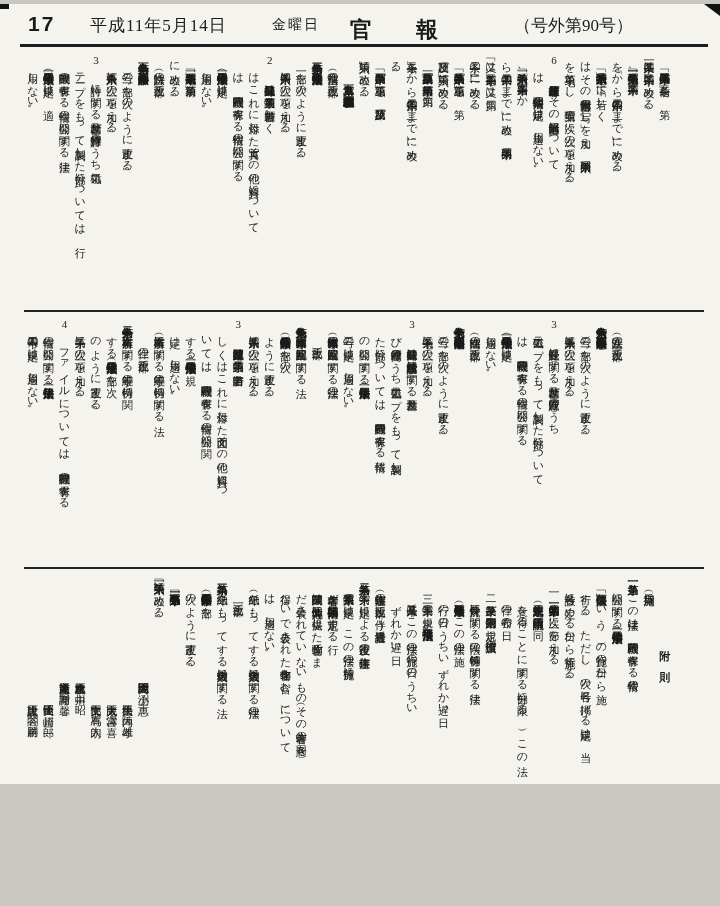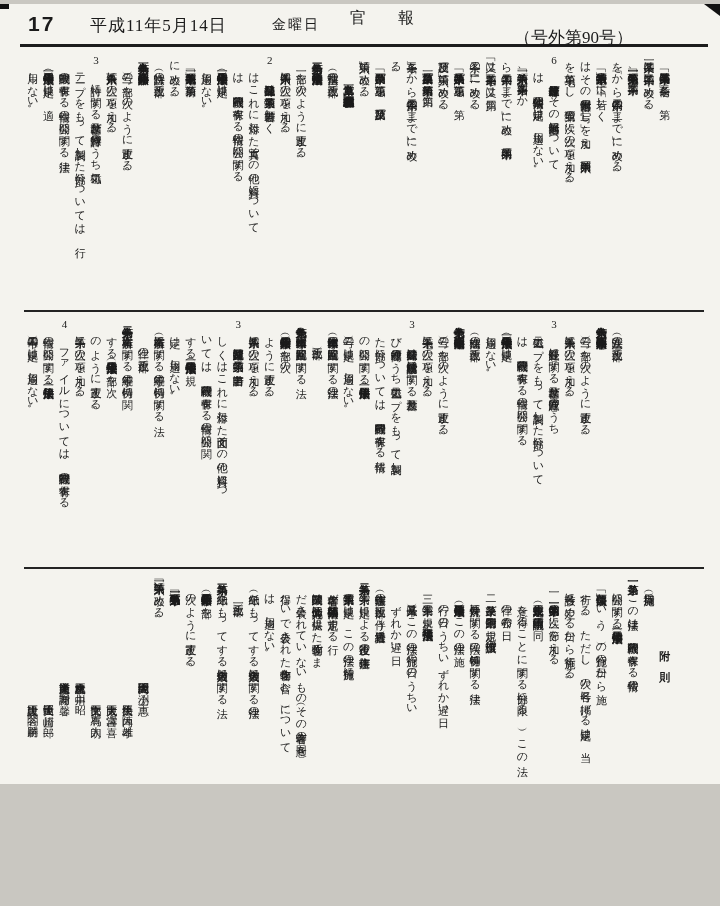--- a/index.html
+++ b/index.html
@@ -6,22 +6,22 @@
   .page{
     position:relative;width:720px;height:780px;background:#f4f3ee;
     font-family:"Liberation Serif","DejaVu Serif",serif;color:#1b1b1b;
     overflow:hidden;margin:4px auto;
   }
   
   .hdr{position:absolute;top:0;left:0;right:0;height:40px;}
   .pageno{position:absolute;left:28px;top:8px;font-size:21px;font-weight:bold;letter-spacing:2px;font-family:"Liberation Sans",sans-serif;}
   .idate{position:absolute;left:90px;top:10px;font-size:17px;letter-spacing:1px;}
   .iweek{position:absolute;left:272px;top:12px;font-size:14px;letter-spacing:2px;}
-  .masthead{position:absolute;left:350px;top:4px;font-size:16px;font-weight:normal;}
-  .issue{position:absolute;left:514px;top:22px;font-size:17px;}
+  .masthead{position:absolute;left:350px;top:11px;font-size:22px;font-weight:bold;}
+  .issue{position:absolute;left:514px;top:10px;font-size:17px;}
   .hdr-rule{position:absolute;top:40px;left:20px;width:688px;border-top:3px solid #1c1c1c;}
   
   .corner-tr{position:absolute;top:0;right:0;width:16px;height:12px;background:#111;clip-path:polygon(0 0,100% 0,100% 100%);}
   .corner-tl{position:absolute;top:0;left:0;width:9px;height:5px;background:#111;}
   
   .band{position:absolute;left:24px;width:680px;box-sizing:border-box;padding-top:6px;}
   .band-1{top:44px;height:264px;border-bottom:2px solid #232323;}
   .band-2{top:308px;height:257px;border-bottom:2px solid #232323;}
   .band-3{top:565px;height:280px;border-bottom:2px solid #232323;}
   .vtext{

